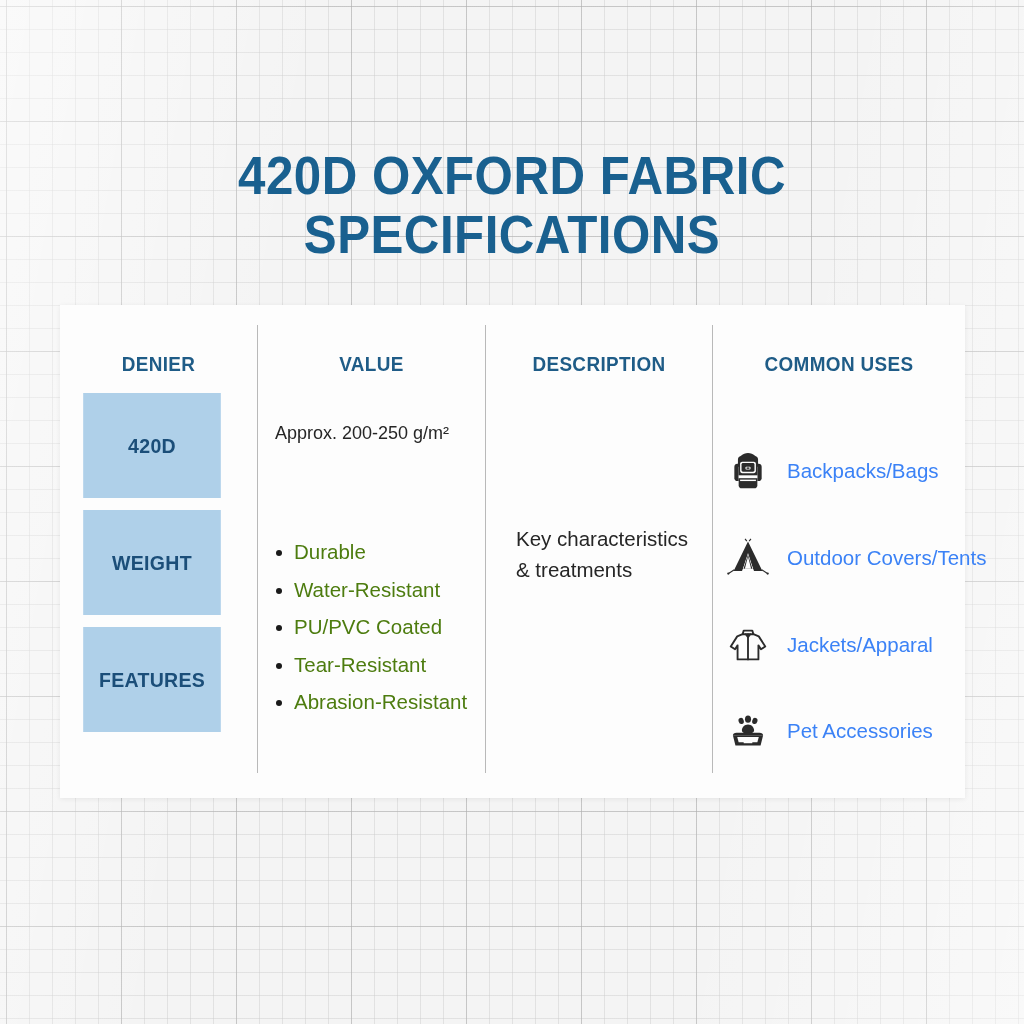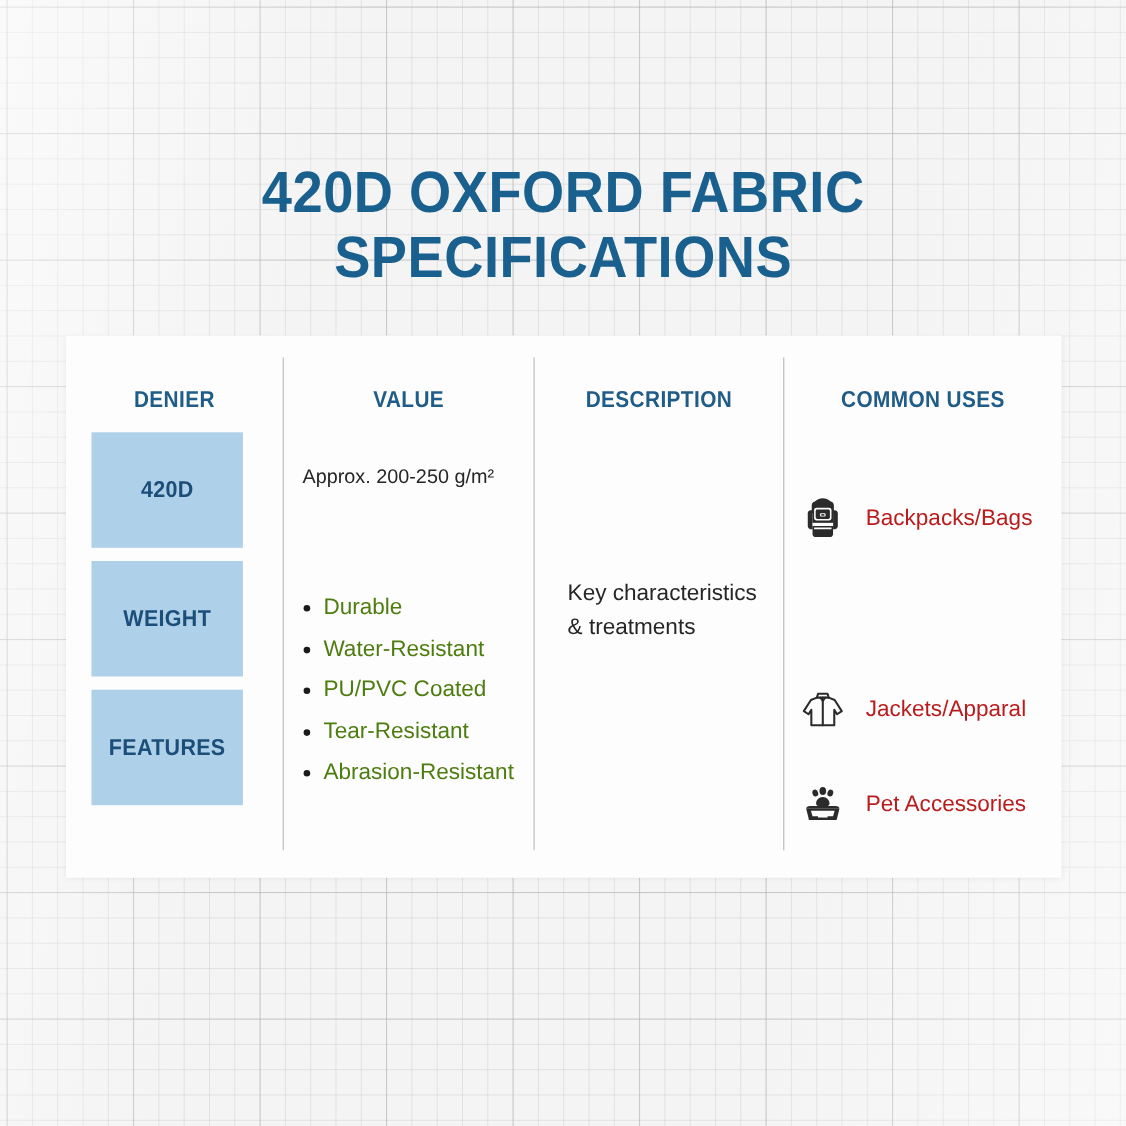--- a/index.html
+++ b/index.html
@@ -198,21 +198,21 @@
 
   .use-icon {
     width: 50px;
     height: 50px;
     flex: 0 0 50px;
     display: flex;
     align-items: center;
     justify-content: center;
   }
   .use-label {
-    color: #b91c1c;
+    color: #3b82f6;
     font-size: 20.5px;
     line-height: 24px;
   }
 </style>
 </head>
 <body>
 
 <div id="grid-bg"></div>
 <div id="grid-sheen"></div>
 
@@ -274,20 +274,39 @@
               <path d="M25 21h14c1.1 0 2 .9 2 2v8c0 1.1-.9 2-2 2H25c-1.1 0-2-.9-2-2v-8c0-1.1.9-2 2-2z"></path>
               <rect x="28.5" y="26" width="7" height="4" rx="1" fill="#fdfdfd"></rect>
               <rect x="30" y="27" width="4" height="2" fill="#2b2b2b"></rect>
               <path d="M21 44h22v2H21z" fill="#fdfdfd"></path>
             </g>
           </svg>
         </span>
         <span class="use-label">Backpacks/Bags</span>
       </div>
 
+      <div class="use-row u1">
+        <span class="use-icon">
+          <svg width="46" height="46" viewBox="0 0 64 64" aria-hidden="true">
+            <g fill="#2b2b2b">
+              <path d="M31 8l-2.5-3.2-1.2 1 2.4 3.1z"></path>
+              <path d="M33 8l2.5-3.2 1.2 1-2.4 3.1z"></path>
+              <path d="M32 9L12 50h12l8-23 8 23h12z"></path>
+              <path d="M32 25l-8 25h16z" fill="#fdfdfd"></path>
+              <path d="M32 27l-6.2 20h12.4z"></path>
+              <path d="M32 30l-4.4 17h8.8z" fill="#fdfdfd"></path>
+              <path d="M12.5 47.5L5 52.5l.9 1.4 7.4-5z"></path>
+              <path d="M51.5 47.5l7.5 5-.9 1.4-7.4-5z"></path>
+              <circle cx="4.6" cy="53.6" r="1.6"></circle>
+              <circle cx="59.4" cy="53.6" r="1.6"></circle>
+            </g>
+          </svg>
+        </span>
+        <span class="use-label">Outdoor Covers/Tents</span>
+      </div>
 
       <div class="use-row u2">
         <span class="use-icon">
           <svg width="46" height="46" viewBox="0 0 64 64" aria-hidden="true">
             <g fill="none" stroke="#2b2b2b" stroke-width="2.6" stroke-linejoin="round" stroke-linecap="round">
               <path d="M26 12h12l1.5 5H24.5z"></path>
               <path d="M24.5 17L17 20 8 34l6 4 3.5-5.5V52h29V32.5L50 38l6-4-9-14-7.5-3"></path>
               <path d="M32 17v35"></path>
               <path d="M29 17l3 4 3-4"></path>
             </g>

